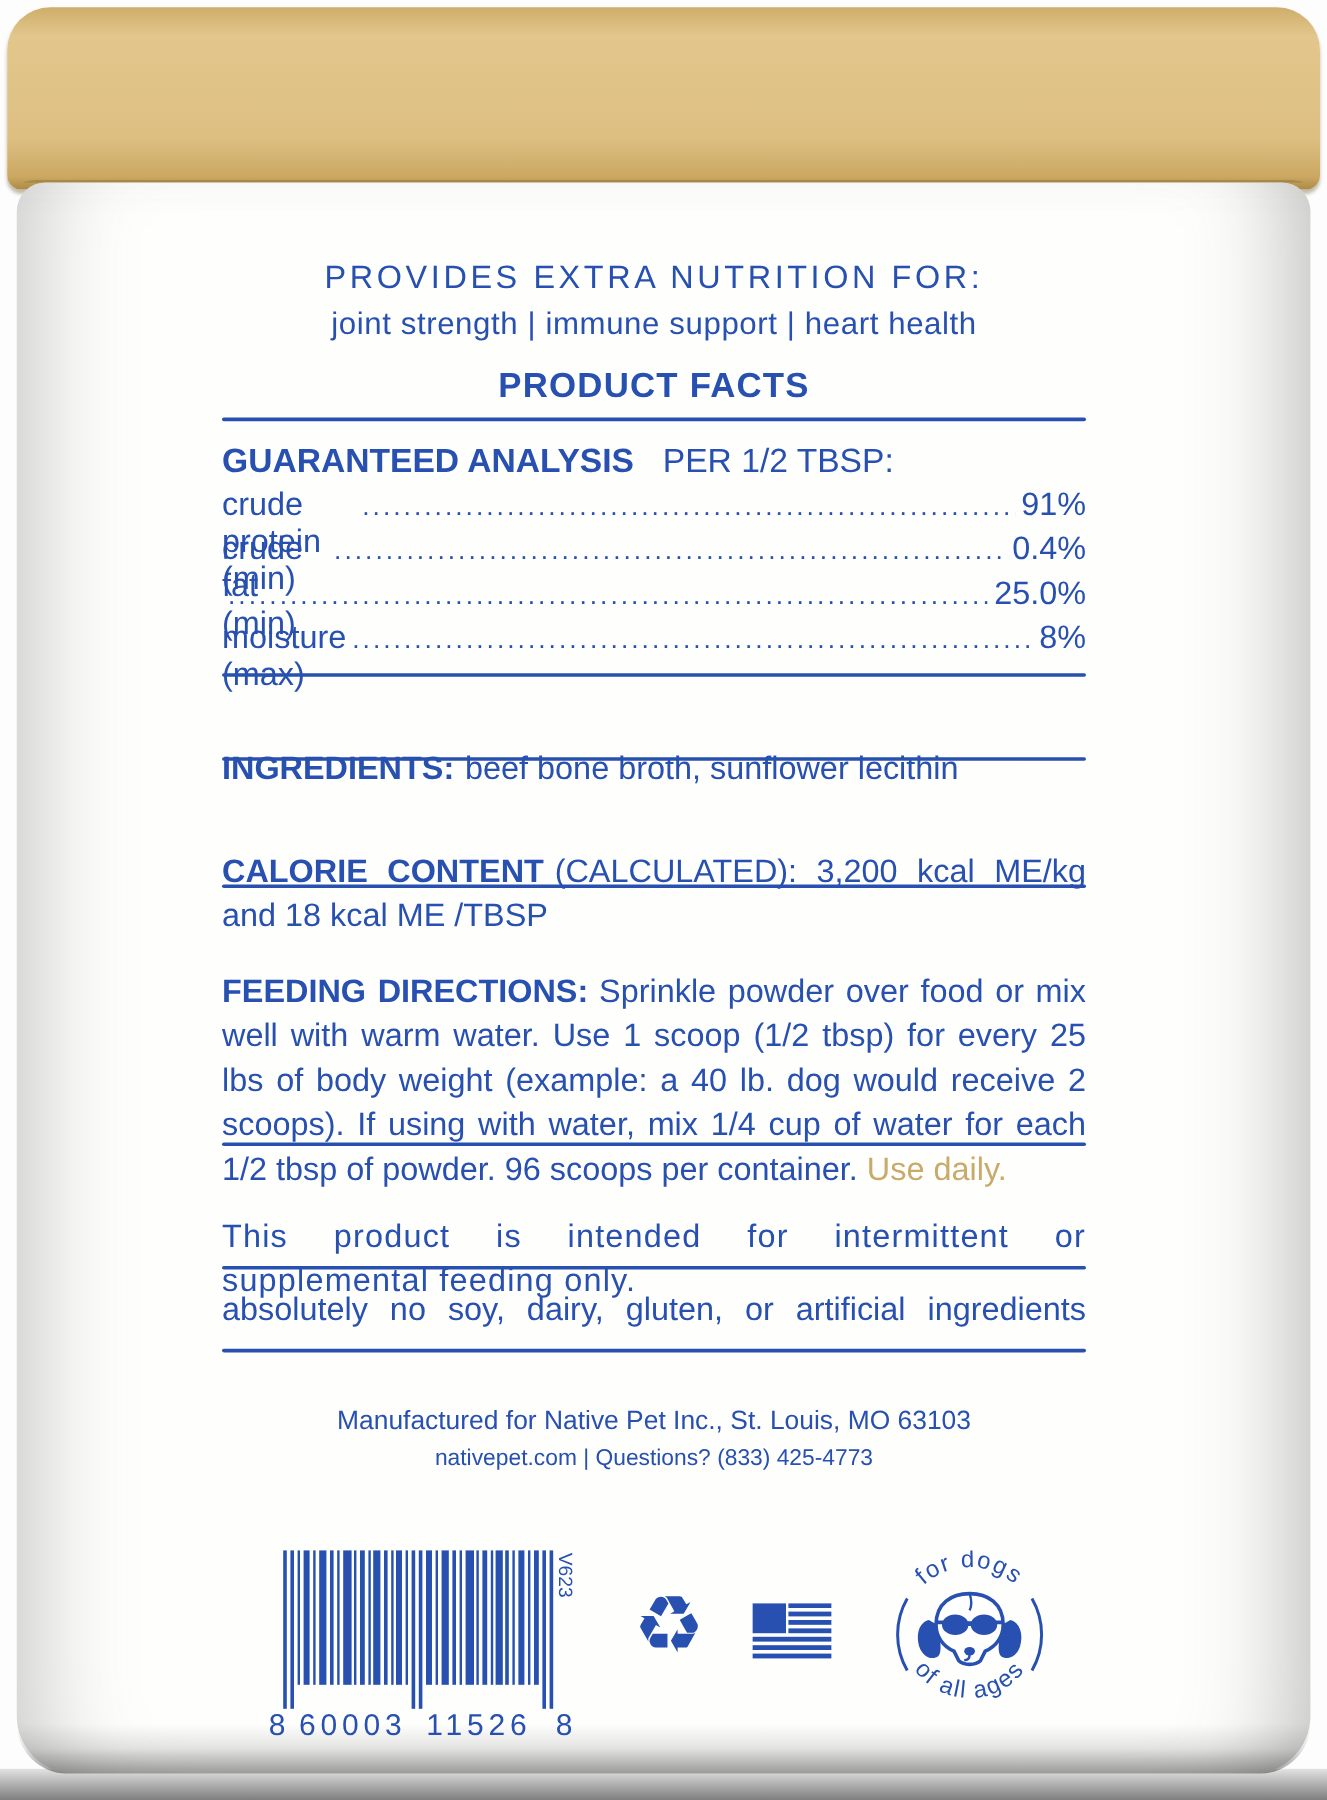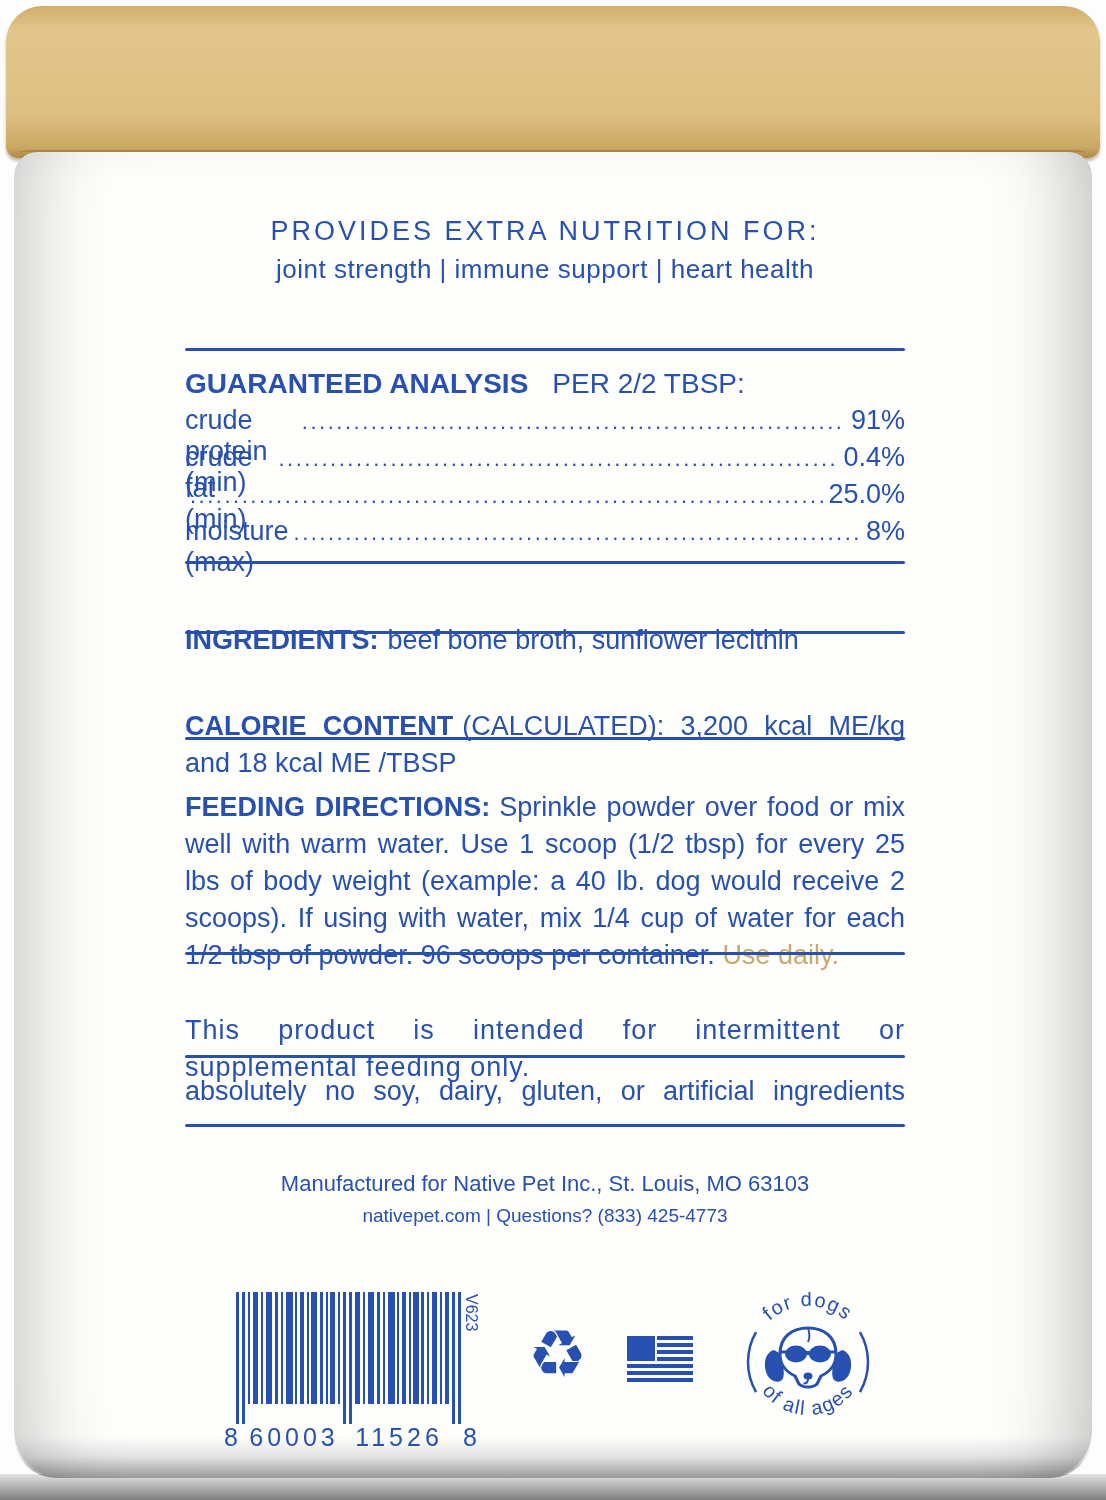--- a/index.html
+++ b/index.html
@@ -35,21 +35,21 @@
   .ga-row{display:flex;align-items:baseline;font-size:27px;}
   .ga-row .leader{flex:1 1 auto;overflow:hidden;white-space:nowrap;margin:0 5px;
                   font-size:22px;letter-spacing:2.5px;}
   .ga-row .leader::after{content:"................................................................................................................................";}
   .ga-row .val{flex:0 0 auto;}
   .row0{top:405px;} .row1{top:442px;} .row2{top:479px;} .row3{top:516px;}
   .para{font-size:27px;line-height:37px;text-align:justify;text-align-last:left;margin-top:39px;}
   .inline-heading{font-weight:bold;margin-right:9px;}
   .ingredients{top:583px;}
   .calorie{top:669px;}
-  .feeding{top:750px;}
+  .feeding{top:769px;}
   .gold{color:#c8ab6a;}
   .intermittent{top:973px;letter-spacing:1px;}
   .noartificial{top:1076px;font-size:27px;text-align:justify;text-align-last:justify;}
   .mfg1{top:1171px;text-align:center;font-size:22px;}
   .mfg2{top:1205px;text-align:center;font-size:19px;}
   
   .barcode{position:absolute;left:222px;top:1290px;}
   .recycle{position:absolute;left:528px;top:1320px;font-size:66px;line-height:70px;color:#2750b0;
            font-family:"DejaVu Sans",sans-serif;}
   .flag{position:absolute;left:627px;top:1336px;}
@@ -62,24 +62,25 @@
 <div class="stage">
   <div class="floor"></div>
   <div class="lid"></div>
   <div class="jar"></div>
 
   <div class="labelarea">
 
     <div class="provides-title">PROVIDES EXTRA NUTRITION FOR:</div>
     <div class="provides-subtitle">joint strength | immune support | heart health</div>
 
+    <div class="product-facts">PRODUCT FACTS</div>
     <div class="rule r1"></div>
 
     <div class="ga-heading">
-      <span class="bold">GUARANTEED ANALYSIS</span><span>PER 2/2 TBSP:</span>
+      <span class="bold">GUARANTEED ANALYSIS</span><span>PER 1/2 TBSP:</span>
     </div>
 
     <div class="ga-row row0">
       <span class="nm">crude protein (min)</span>
       <span class="leader"></span>
       <span class="val">91%</span>
     </div>
     <div class="ga-row row1">
       <span class="nm">crude fat (min)</span>
       <span class="leader"></span>

